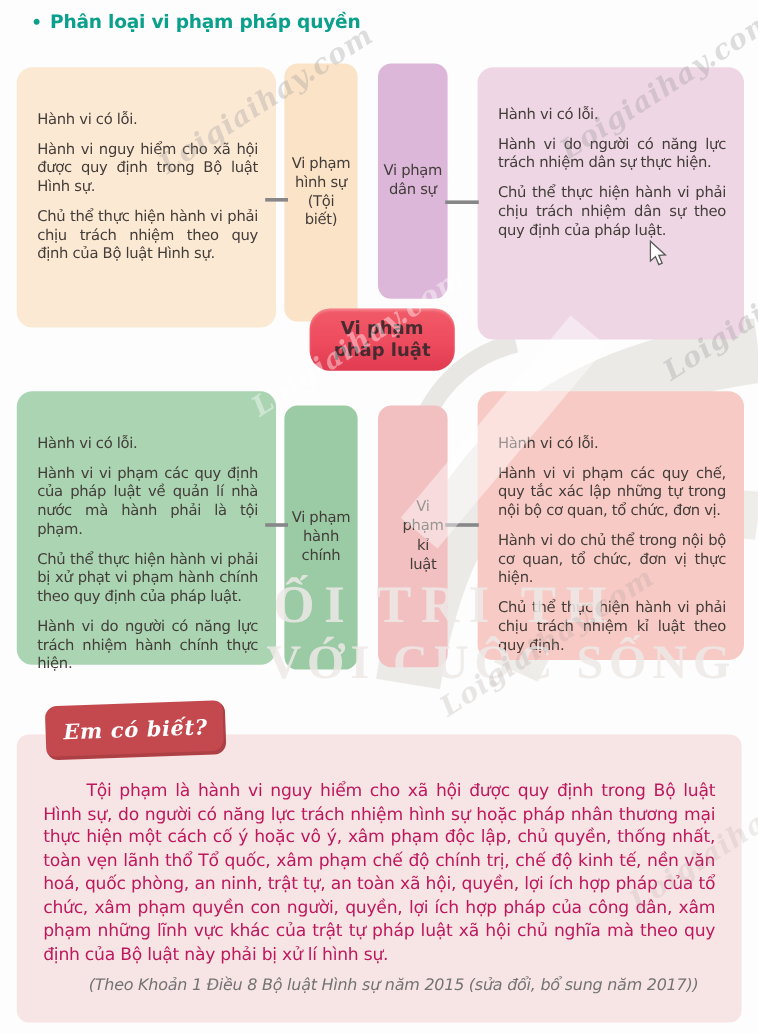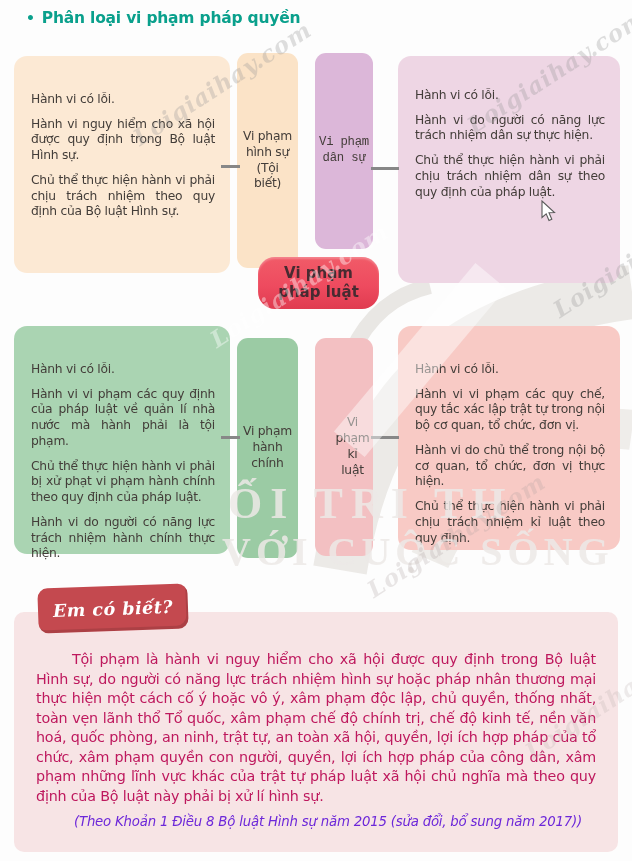--- a/index.html
+++ b/index.html
@@ -35,21 +35,21 @@
   .vcol{
     position:absolute;border-radius:11px;z-index:1;
     display:flex;align-items:center;justify-content:center;
     text-align:center;box-sizing:border-box;padding:4px;
   }
   .vcol span{
     font-size:12.3px;line-height:1.3;letter-spacing:-0.25px;color:#433d39;
     position:relative;z-index:5;
   }
   .col-hs{left:237px;top:53px;width:61px;height:215px;background:#fbe3c7;}
-  .col-ds{left:315px;top:53px;width:58px;height:196px;background:#dcb7d9;font-family:Liberation Mono, monospace;}
+  .col-ds{left:315px;top:53px;width:58px;height:196px;background:#dcb7d9;}
   .col-hc{left:237px;top:338px;width:61px;height:220px;background:#9bcba4;}
   .col-kl{left:315px;top:338px;width:58px;height:218px;background:#f3c0c2;padding-left:21px;}
   .center-box{
     position:absolute;left:258px;top:257px;width:121px;height:52px;z-index:1;
     background:linear-gradient(180deg,#f15b68 0%,#ee4b5f 55%,#e03b50 100%);
     border-radius:17px;display:flex;align-items:center;justify-content:center;
     text-align:center;box-shadow:inset 0 2px 2px rgba(255,255,255,0.25);
   }
   .center-box span{
     font-size:15px;font-weight:bold;color:#472b31;line-height:1.25;
@@ -91,21 +91,21 @@
     position:absolute;left:14px;top:612px;width:604px;height:240px;
     background:#f7e4e5;border-radius:10px;box-sizing:border-box;
     padding:38px 22px 0 22px;
   }
   .info-body{
     font-size:14.3px;line-height:1.37;text-align:justify;
     text-indent:36px;color:#be185d;letter-spacing:-0.2px;margin:0;
   }
   .info-citation{
     margin:7px 14px 0 0;font-size:13.3px;font-style:italic;
-    text-align:right;color:#6d28d9;letter-spacing:-0.2px;
+    text-align:right;color:#737373;letter-spacing:-0.2px;
   }
   .info-badge{
     position:absolute;left:38px;top:586px;width:150px;height:45px;
     background:#c4494f;border-radius:10px;z-index:4;
     display:flex;align-items:center;justify-content:center;
     transform:rotate(-2deg);
     box-shadow:inset -2px -3px 0 rgba(0,0,0,0.12);
   }
   .info-badge span{
     color:#ffffff;font-size:17.5px;font-weight:bold;font-style:italic;
@@ -143,21 +143,21 @@
 
     <div class="vbox box-bl">
       <p>Hành vi có lỗi.</p>
       <p>Hành vi vi phạm các quy định của pháp luật về quản lí nhà nước mà hành phải là tội phạm.</p>
       <p>Chủ thể thực hiện hành vi phải bị xử phạt vi phạm hành chính theo quy định của pháp luật.</p>
       <p>Hành vi do người có năng lực trách nhiệm hành chính thực hiện.</p>
     </div>
 
     <div class="vbox box-br">
       <p>Hành vi có lỗi.</p>
-      <p>Hành vi vi phạm các quy chế, quy tắc xác lập trật tự trong nội bộ cơ quan, tổ chức, đơn vị.</p>
+      <p>Hành vi vi phạm các quy chế, quy tắc xác lập những tự trong nội bộ cơ quan, tổ chức, đơn vị.</p>
       <p>Hành vi do chủ thể trong nội bộ cơ quan, tổ chức, đơn vị thực hiện.</p>
       <p>Chủ thể thực hiện hành vi phải chịu trách nhiệm kỉ luật theo quy định.</p>
     </div>
 
     <div class="vcol col-hs">
       <span>Vi phạm hình sự (Tội biết)</span>
     </div>
     <div class="vcol col-ds">
       <span>Vi phạm dân sự</span>
     </div>

